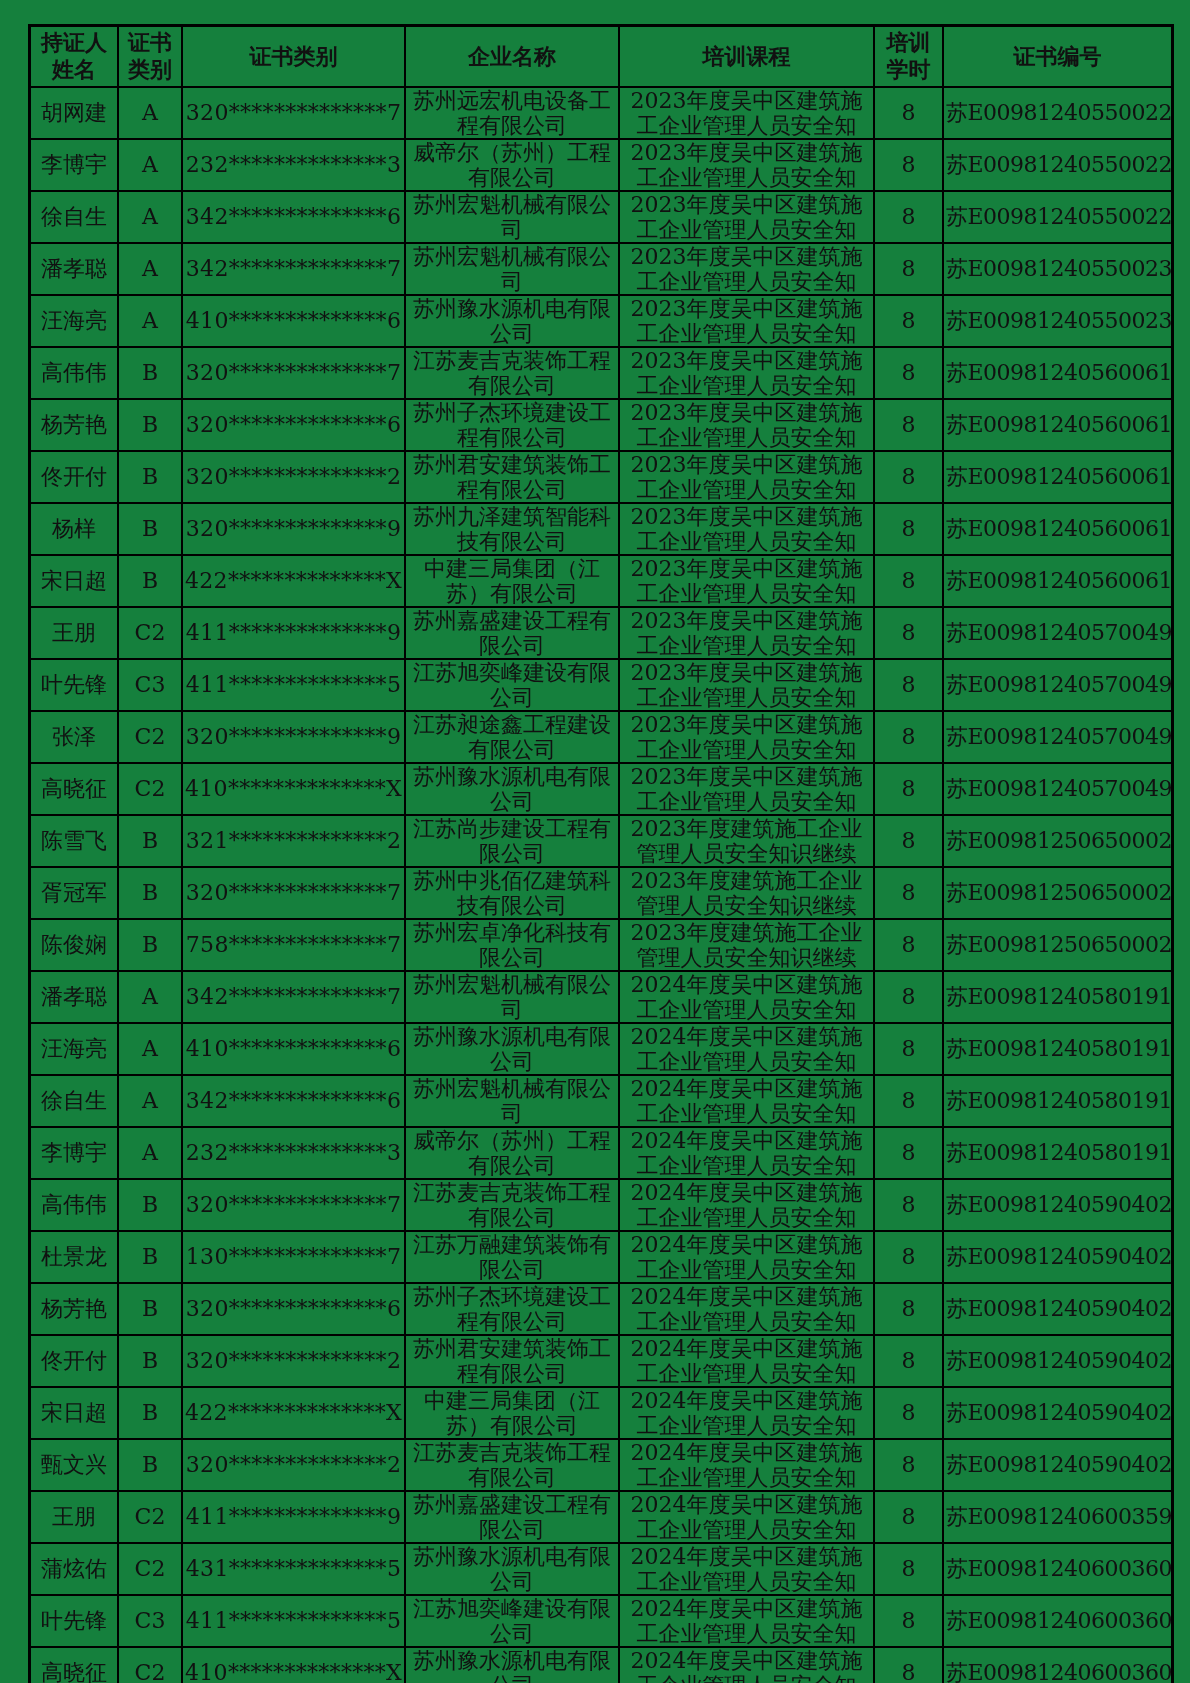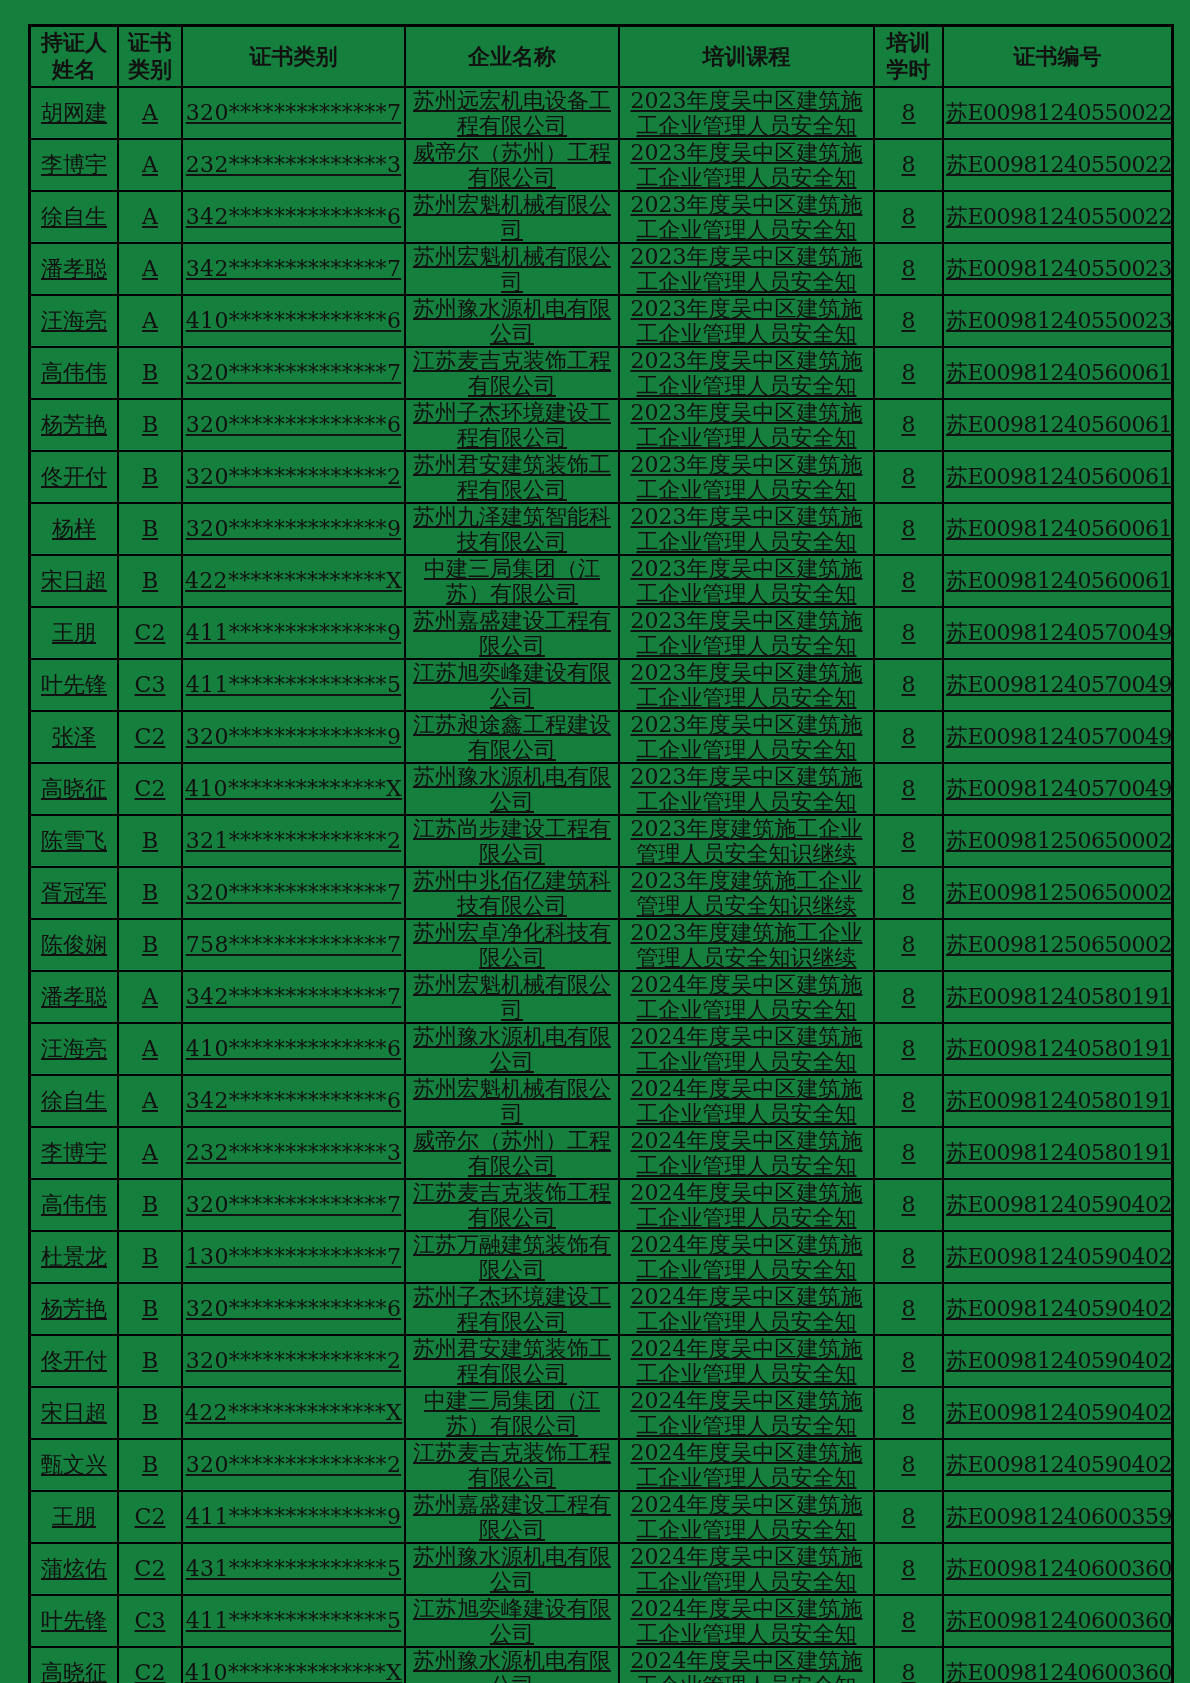--- a/index.html
+++ b/index.html
@@ -27,21 +27,21 @@
   }
   table.records th,
   table.records td {
     border: 2px solid #000000;
     text-align: center;
     vertical-align: middle;
     padding: 0 2px;
     overflow: hidden;
   }
   table.records thead tr { height: 61px; }
-  table.records tbody tr { height: 50.5px; text-decoration: underline; }
+  table.records tbody tr { height: 50.5px; }
   table.records th {
     font-size: 22px;
     font-weight: bold;
     line-height: 27px;
   }
   table.records td {
     font-size: 22px;
     line-height: 25px;
   }
   

